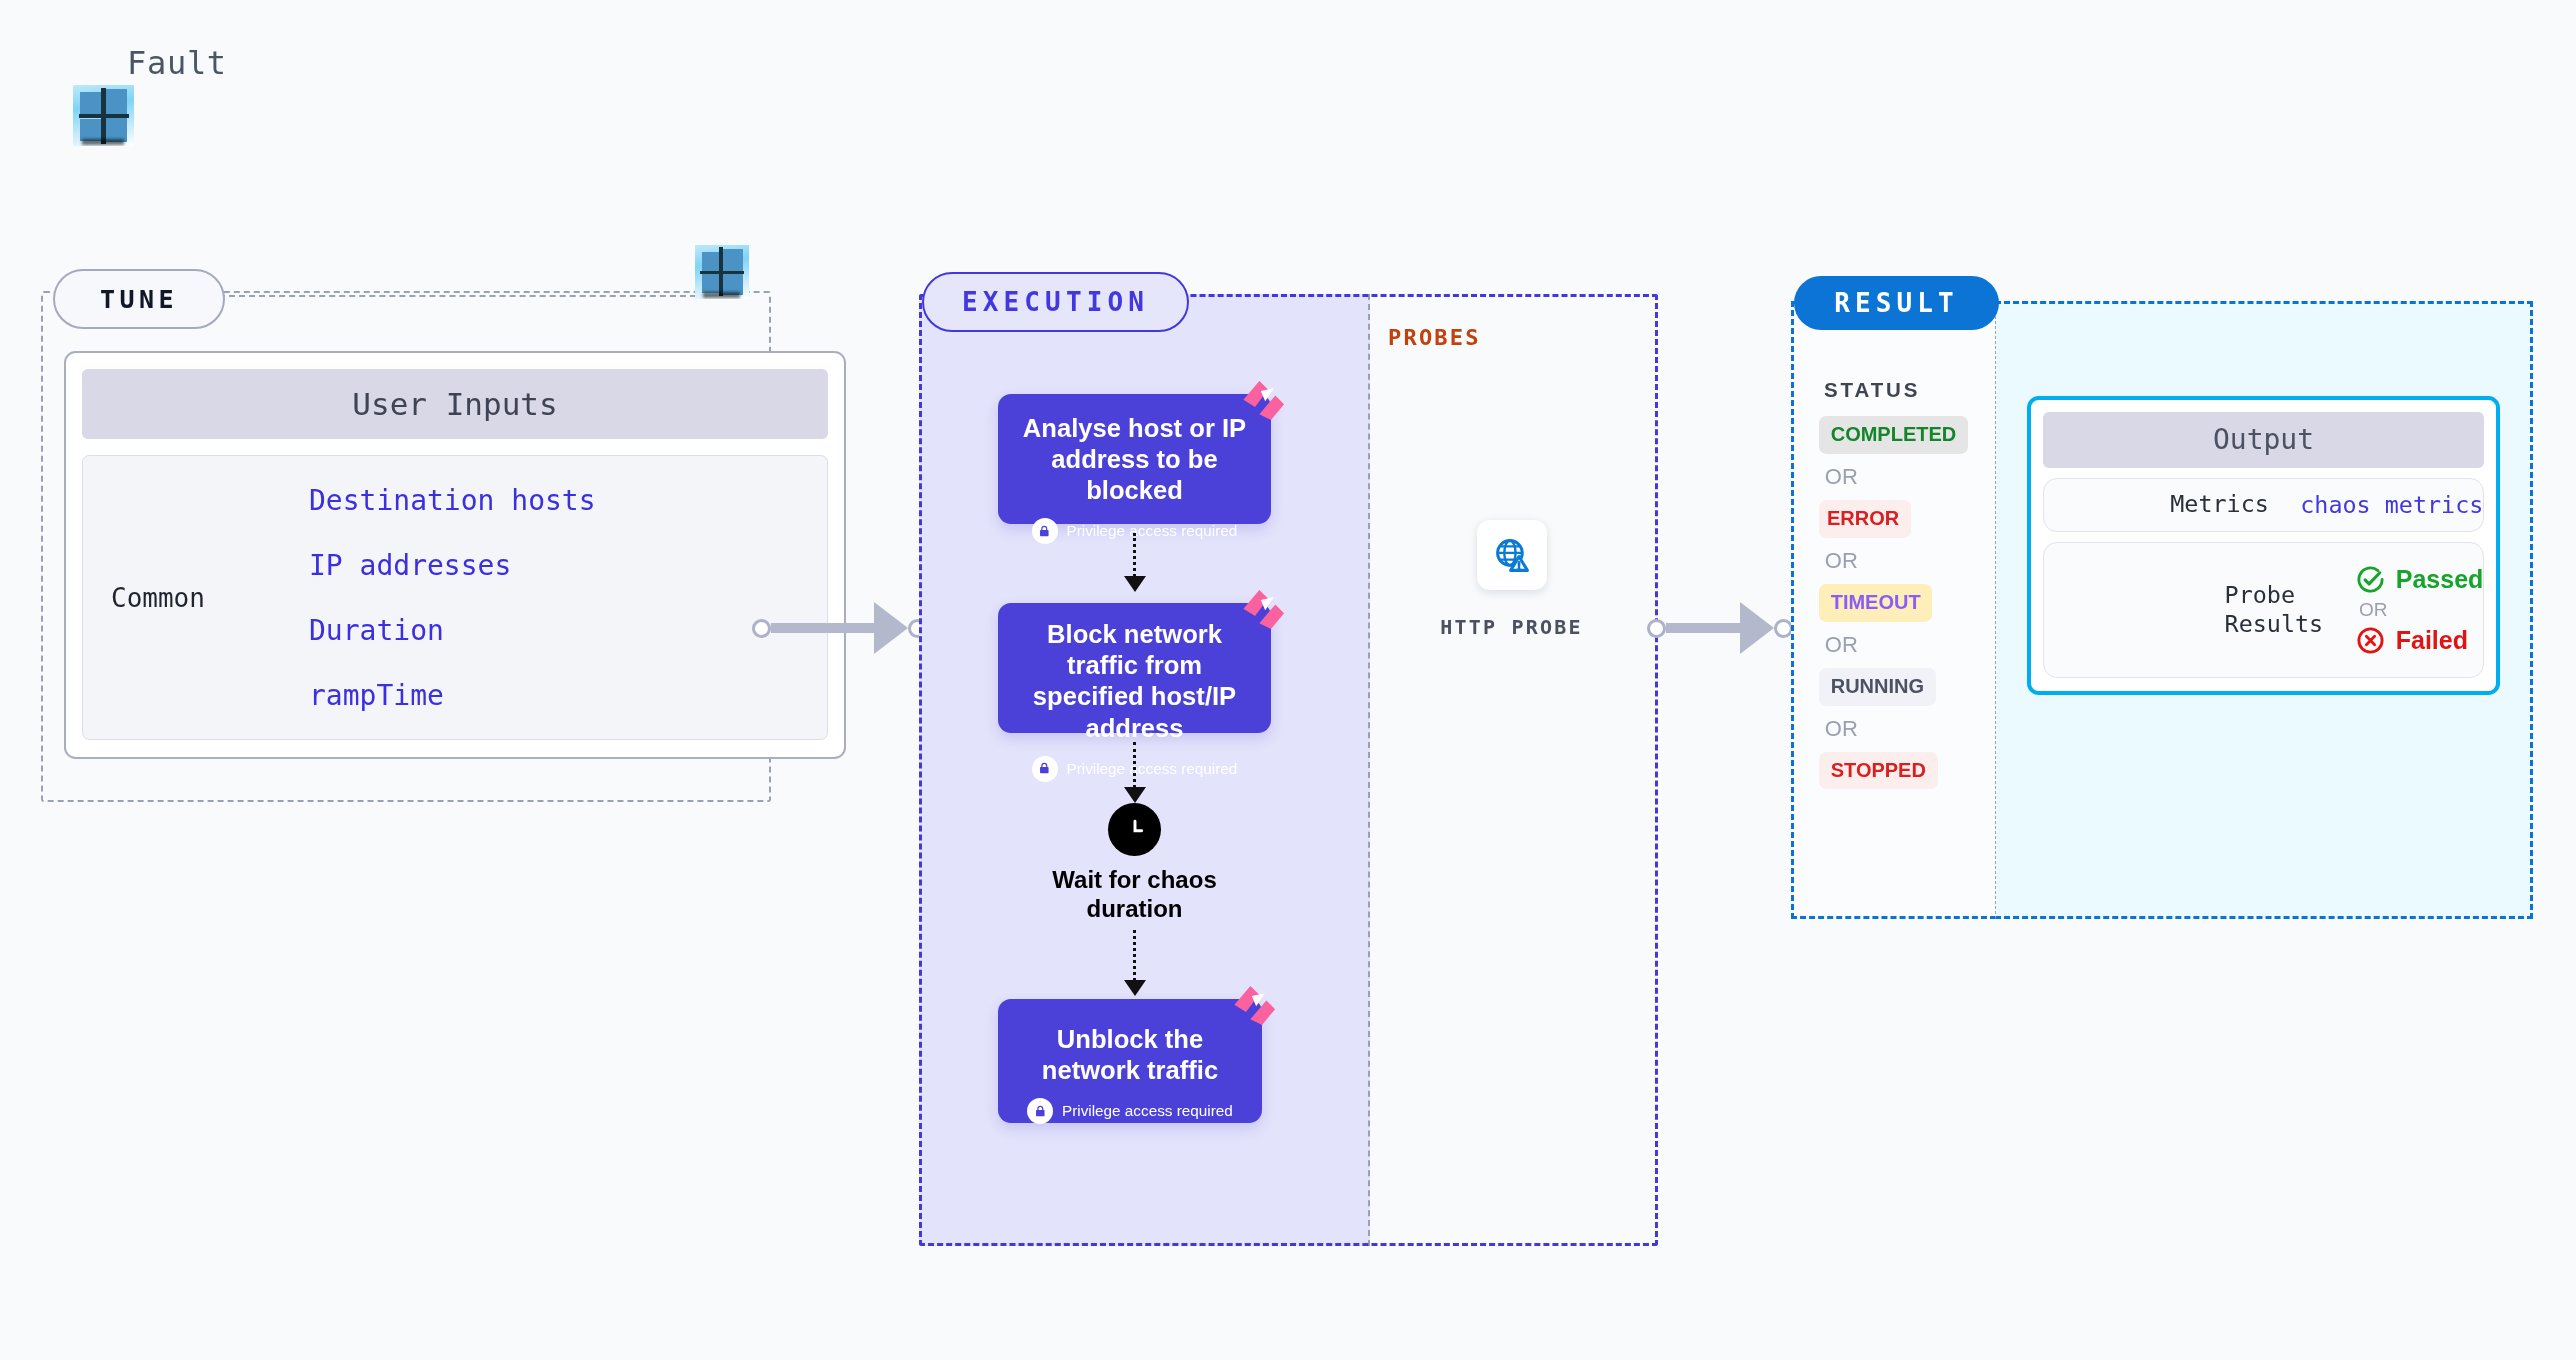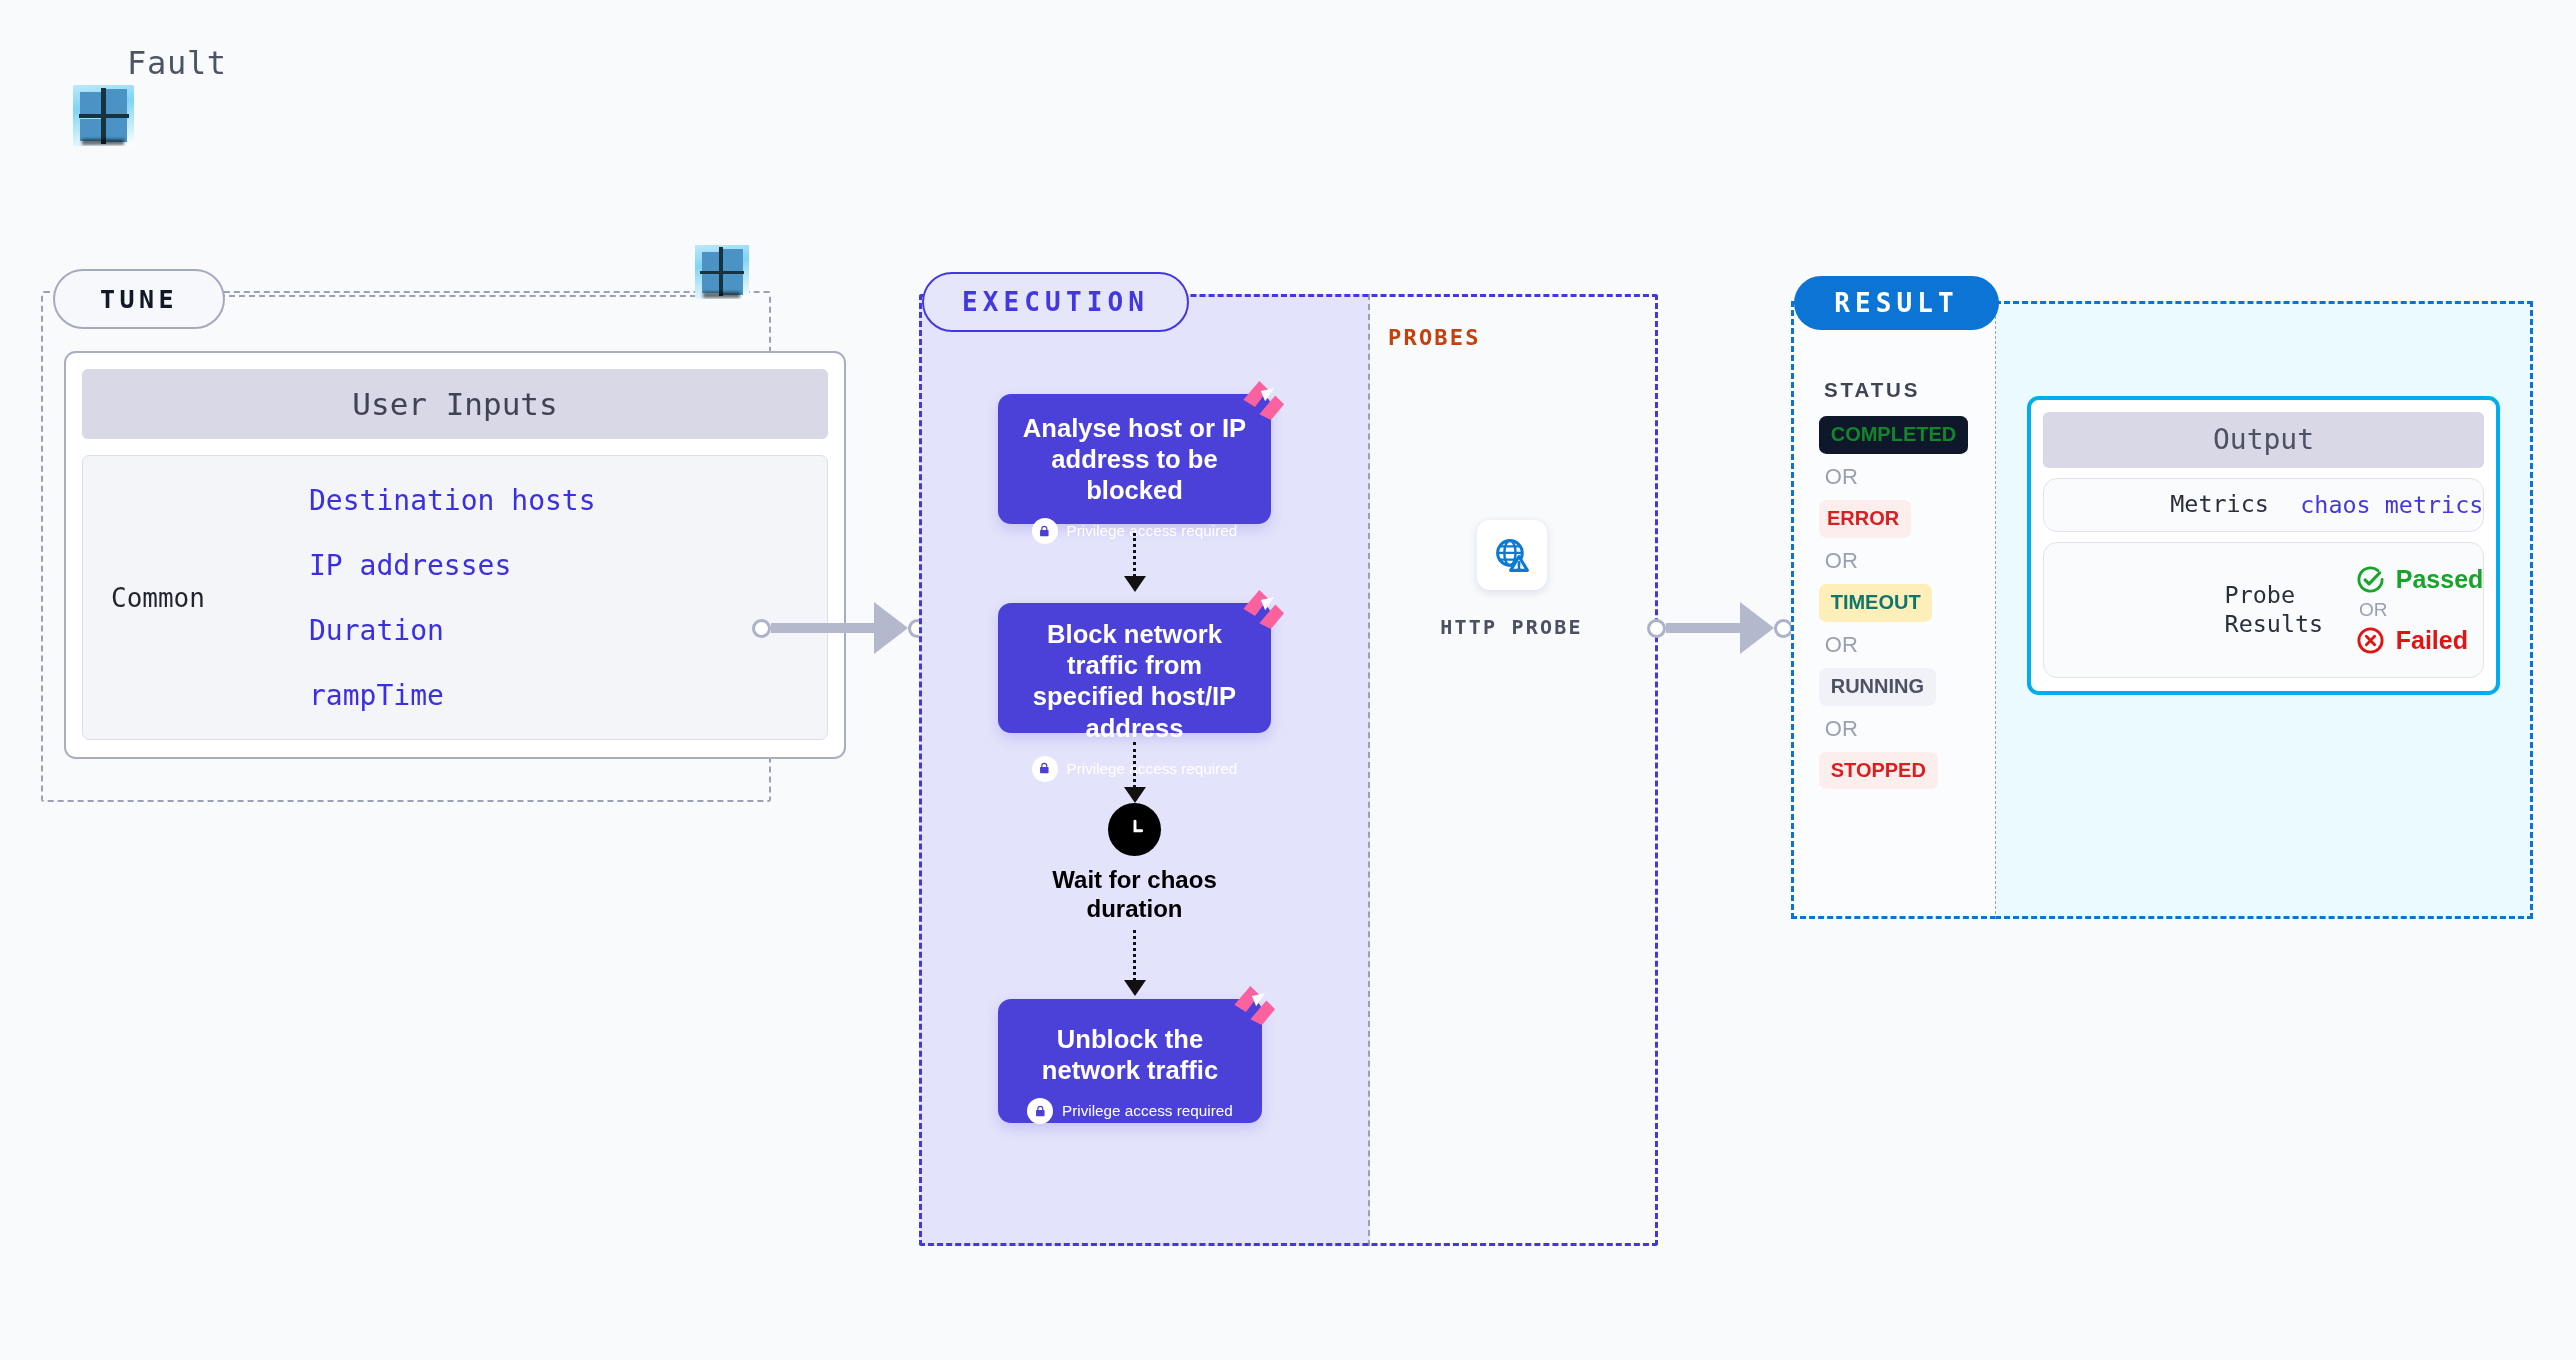--- a/index.html
+++ b/index.html
@@ -319,25 +319,25 @@
   <span class="conn-dot"></span>
 </div>
 
 
 <div class="dash" id="result-output-region"></div>
 <div class="dash" id="result-status-region"></div>
 <div class="badge" id="result-badge">RESULT</div>
 <div class="abs" id="status-title">STATUS</div>
 
 <div class="abs" id="status-list">
-  <div><span class="status-pill" style="background:#0f172a;color:#13852b;">COMPLETED</span></div>
+  <div><span class="status-pill" style="background:#e5e5e5;color:#13852b;">COMPLETED</span></div>
   <div class="or-text">OR</div>
   <div><span class="status-pill" style="background:#fdeeee;color:#d91f1f;padding-left:8px;">ERROR</span></div>
   <div class="or-text">OR</div>
-  <div><span class="status-pill" style="background:#fdeeba;color:#0f766e;">TIMEOUT</span></div>
+  <div><span class="status-pill" style="background:#fdeeba;color:#8b5cf6;">TIMEOUT</span></div>
   <div class="or-text">OR</div>
   <div><span class="status-pill" style="background:#f1f2f7;color:#4c5163;">RUNNING</span></div>
   <div class="or-text">OR</div>
   <div><span class="status-pill" style="background:#fdeeee;color:#d91f1f;">STOPPED</span></div>
 </div>
 
 <div class="abs" id="output-card">
   <div id="output-header">Output</div>
 
   <div class="out-row" id="metrics-row">

